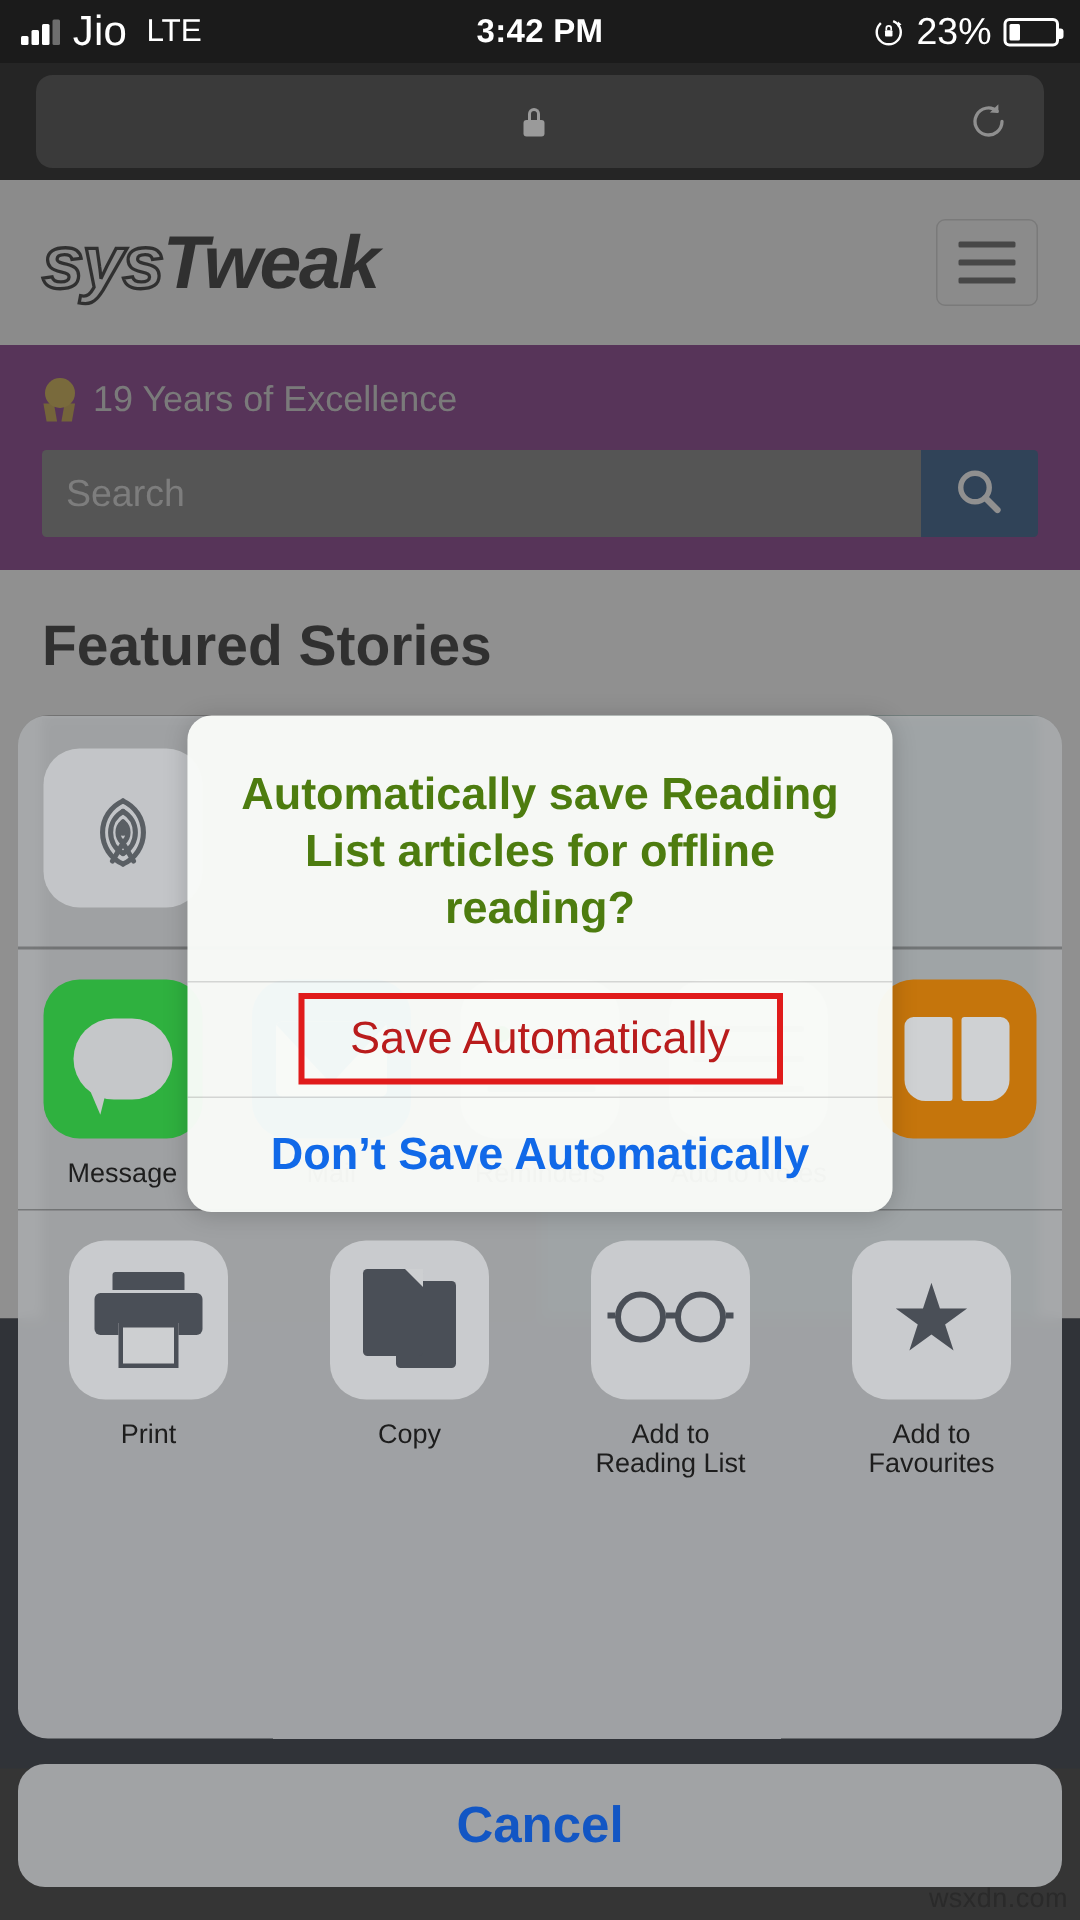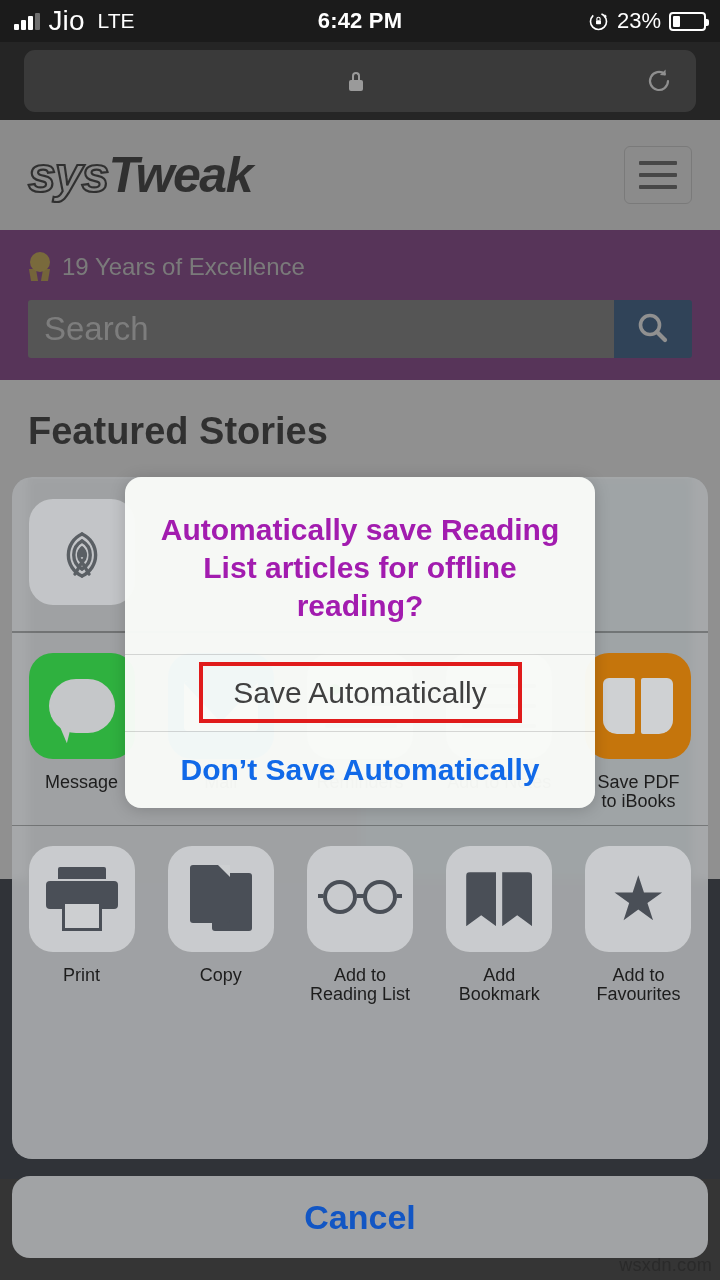--- a/index.html
+++ b/index.html
@@ -37,21 +37,21 @@
   .sb-center {
     position: absolute; left: 0; right: 0; top: 0; height: 42px;
     display: flex; align-items: center; justify-content: center;
     font-size: 22px; font-weight: bold; letter-spacing: .2px;
   }
   .sb-right {
     margin-left: auto; display: flex; align-items: center;
     gap: 8px; padding-right: 14px; position: relative; z-index: 2;
   }
   .rot-lock { width: 21px; height: 21px; position: relative; }
-  .batt-pct { font-size: 22px; }
+  .batt-pct { font-size: 25px; }
   .battery {
     width: 37px; height: 19px; border: 2px solid #fff;
     border-radius: 4px; position: relative; padding: 2px;
   }
   .battery::after {
     content: ""; position: absolute; right: -5px; top: 5px;
     width: 3px; height: 7px; background: #fff; border-radius: 0 2px 2px 0;
   }
   .battery i { display: block; height: 100%; background: #fff; border-radius: 1px; }
 
@@ -106,21 +106,21 @@
   .dark-band { background: #701a75; padding: 16px 28px 22px; }
   .tagline { display: flex; align-items: center; gap: 10px; color: #c9c9c9; font-size: 24px; padding: 6px 0 18px; }
   .medal { width: 24px; height: 30px; position: relative; }
   .medal .circle { position: absolute; top: 0; left: 2px; width: 20px; height: 20px; background: #c6a12e; border-radius: 50%; }
   .medal .r1, .medal .r2 { position: absolute; top: 17px; width: 7px; height: 12px; background: #b8912a; }
   .medal .r1 { left: 2px; transform: skewX(10deg); }
   .medal .r2 { left: 14px; transform: skewX(-10deg); }
   .searchrow { display: flex; height: 58px; }
   .searchrow input {
     flex: 1; background: #6b6b6b; border: none; outline: none;
-    color: #d8d8d8; font-size: 33px; padding: 16px 16px;
+    color: #d8d8d8; font-size: 25px; padding: 16px 16px;
     font-family: "Liberation Sans", sans-serif; border-radius: 3px 0 0 3px;
   }
   .searchrow input::placeholder { color: #cfcfcf; }
   .searchbtn {
     width: 78px; background: #103f73; display: flex; align-items: center; justify-content: center;
     border-radius: 0 3px 3px 0;
   }
 
   .featured {
     background: #ffffff; padding: 30px 28px 0;
@@ -251,27 +251,27 @@
   .alert {
     position: absolute; left: 125px; top: 477px;
     width: 470px;
     background: rgba(249,251,248,0.97);
     border-radius: 16px;
     overflow: hidden;
     box-shadow: 0 2px 16px rgba(0,0,0,0.18);
   }
   .alert-title {
     padding: 34px 30px 30px;
-    text-align: center; font-size: 30px; font-weight: bold; color: #a21caf;
+    text-align: center; font-size: 30px; font-weight: bold; color: #4d7c0f;
     line-height: 1.26;
   }
   .alert-sep { height: 1px; background: rgba(0,0,0,0.14); }
   .alert-btn {
     height: 76px; display: flex; align-items: center; justify-content: center;
-    color: #404040; font-size: 30px;
+    color: #b91c1c; font-size: 30px;
   }
   .alert-btn.bold { font-weight: bold; color: #1169e8; }
   .highlight-box {
     position: absolute; left: 199px; top: 662px;
     width: 323px; height: 61px;
     border: 4px solid #e01b1b;
     pointer-events: none;
   }
 
   .watermark {
@@ -288,21 +288,21 @@
     <div class="sb-left">
       <span class="bars">
         <i></i>
           <i></i>
           <i></i>
           <i></i>
       </span>
       <span class="carrier">Jio</span>
       <span class="lte">LTE</span>
     </div>
-    <div class="sb-center">6:42 PM</div>
+    <div class="sb-center">3:42 PM</div>
     <div class="sb-right">
       <span class="rot-lock">
         <svg width="21" height="21" viewBox="0 0 22 22">
           <circle cx="11" cy="11" r="8.4" fill="none" stroke="#fff" stroke-width="1.7" stroke-dasharray="40 9" transform="rotate(-45 11 11)"></circle>
           <path d="M17.5 3.5 l2.4 2.0 l-2.8 1.4 z" fill="#fff"></path>
           <rect x="8.4" y="9.6" width="5.2" height="4.3" rx="0.7" fill="#fff"></rect>
           <path d="M9.3 9.6 v-1.4 a1.7 1.7 0 0 1 3.4 0 v1.4" fill="none" stroke="#fff" stroke-width="1.2"></path>
         </svg>
       </span>
       <span class="batt-pct">23%</span>
@@ -428,22 +428,20 @@
         </div>
         <div class="label">Add to Notes</div>
       </div>
       <div class="cell">
         <div class="tile ibooks">
           <span class="book">
               <span class="pg pl"></span>
               <span class="pg pr"></span>
             </span>
         </div>
-        <div class="label">Save PDF
-to iBooks</div>
       </div>
     </div>
     <div class="sep"></div>
 
     <div class="row">
       <div class="cell">
         <div class="tile plain">
           <span class="printer">
               <span class="top"></span>
               <span class="body"></span>
@@ -470,30 +468,20 @@
             <span class="bridge"></span>
               <span class="arm a1"></span>
               <span class="arm a2"></span>
           </span>
         </div>
         <div class="label">Add to
 Reading List</div>
       </div>
       <div class="cell">
         <div class="tile plain">
-          <span class="obook">
-              <span class="hp hl"></span>
-              <span class="hp hr"></span>
-            </span>
-        </div>
-        <div class="label">Add
-Bookmark</div>
-      </div>
-      <div class="cell">
-        <div class="tile plain">
             <span class="star">★</span>
           </div>
         <div class="label">Add to
 Favourites</div>
       </div>
     </div>
   </div>
 
   <div class="cancel">
     <span>Cancel</span>

